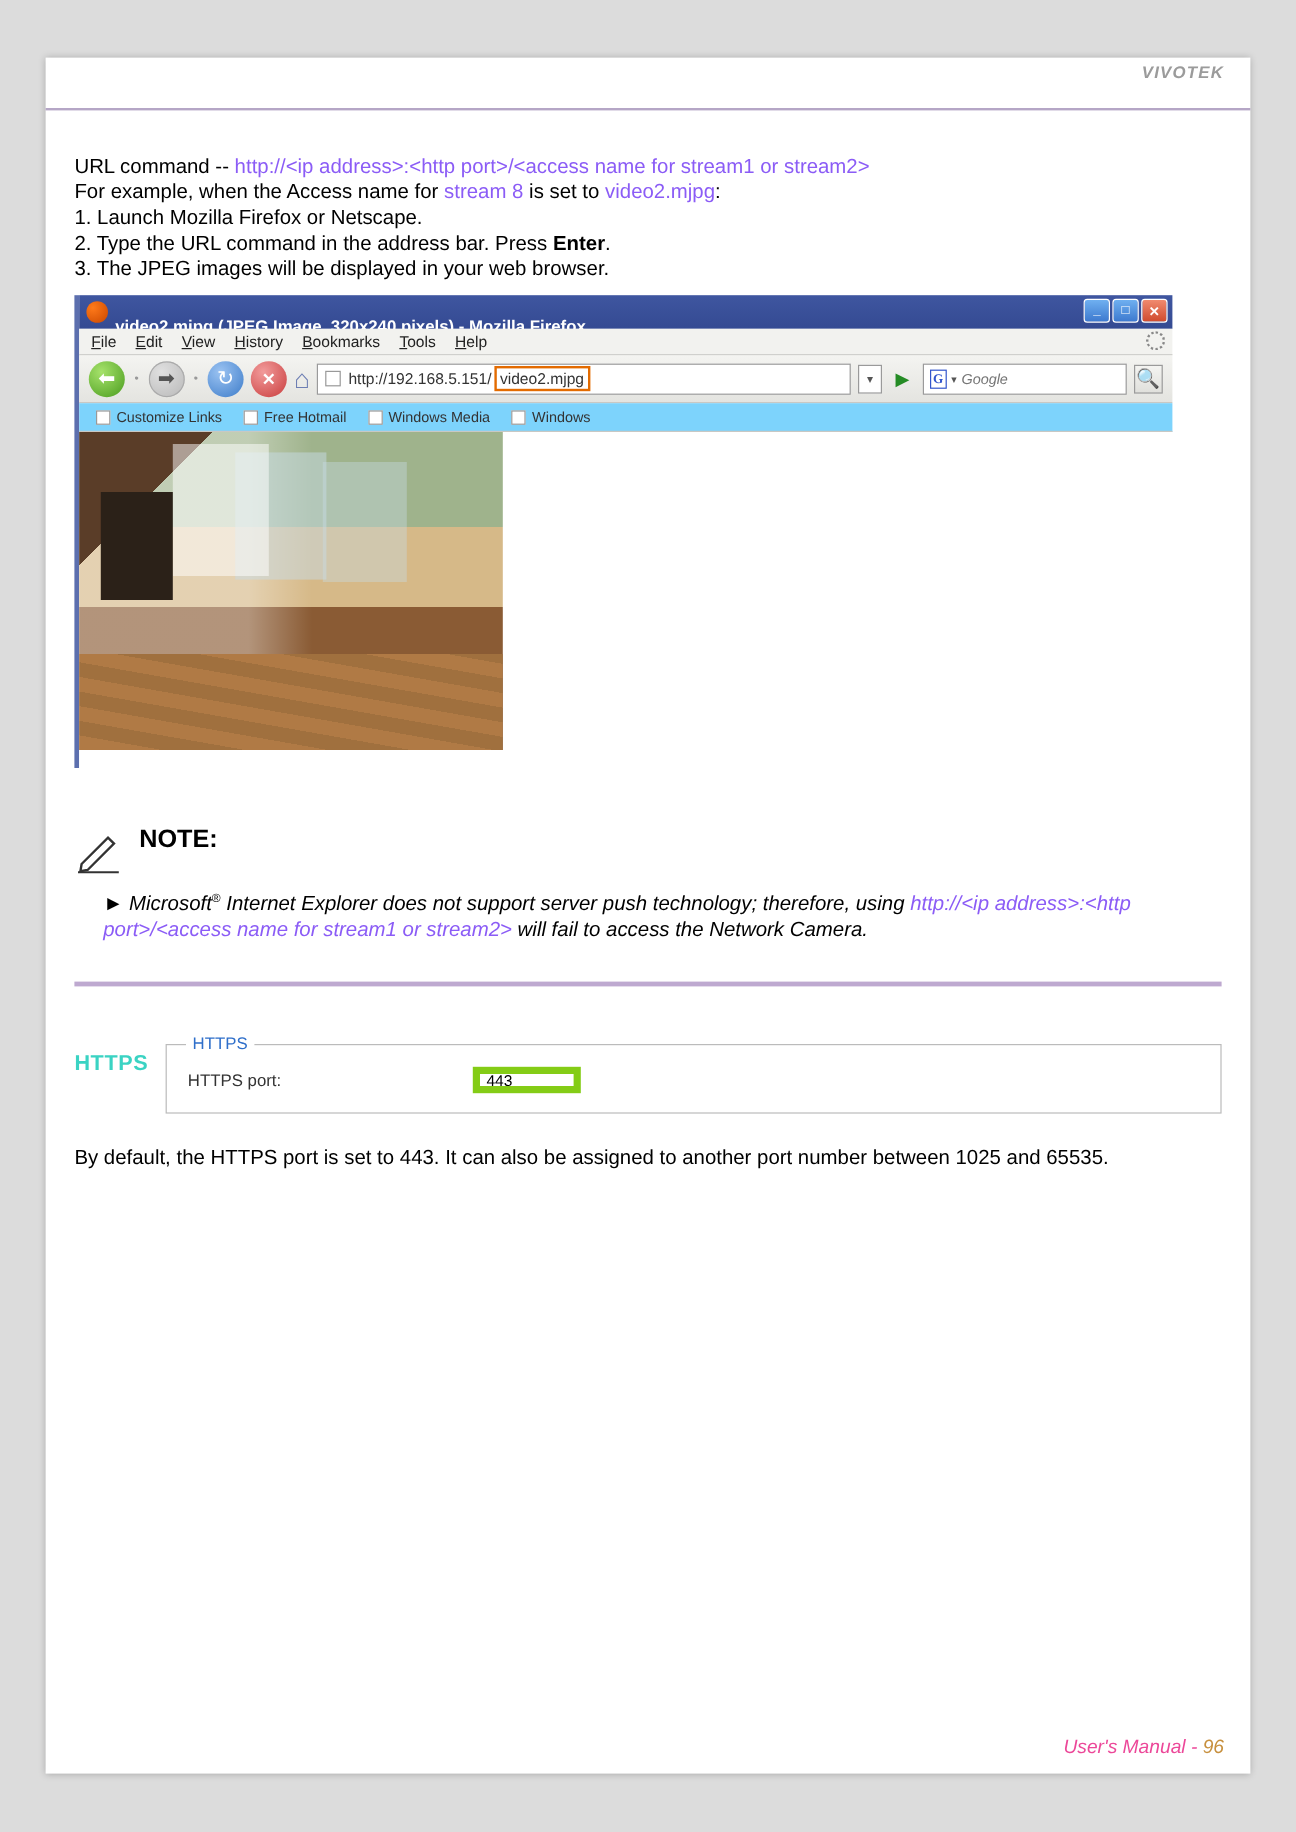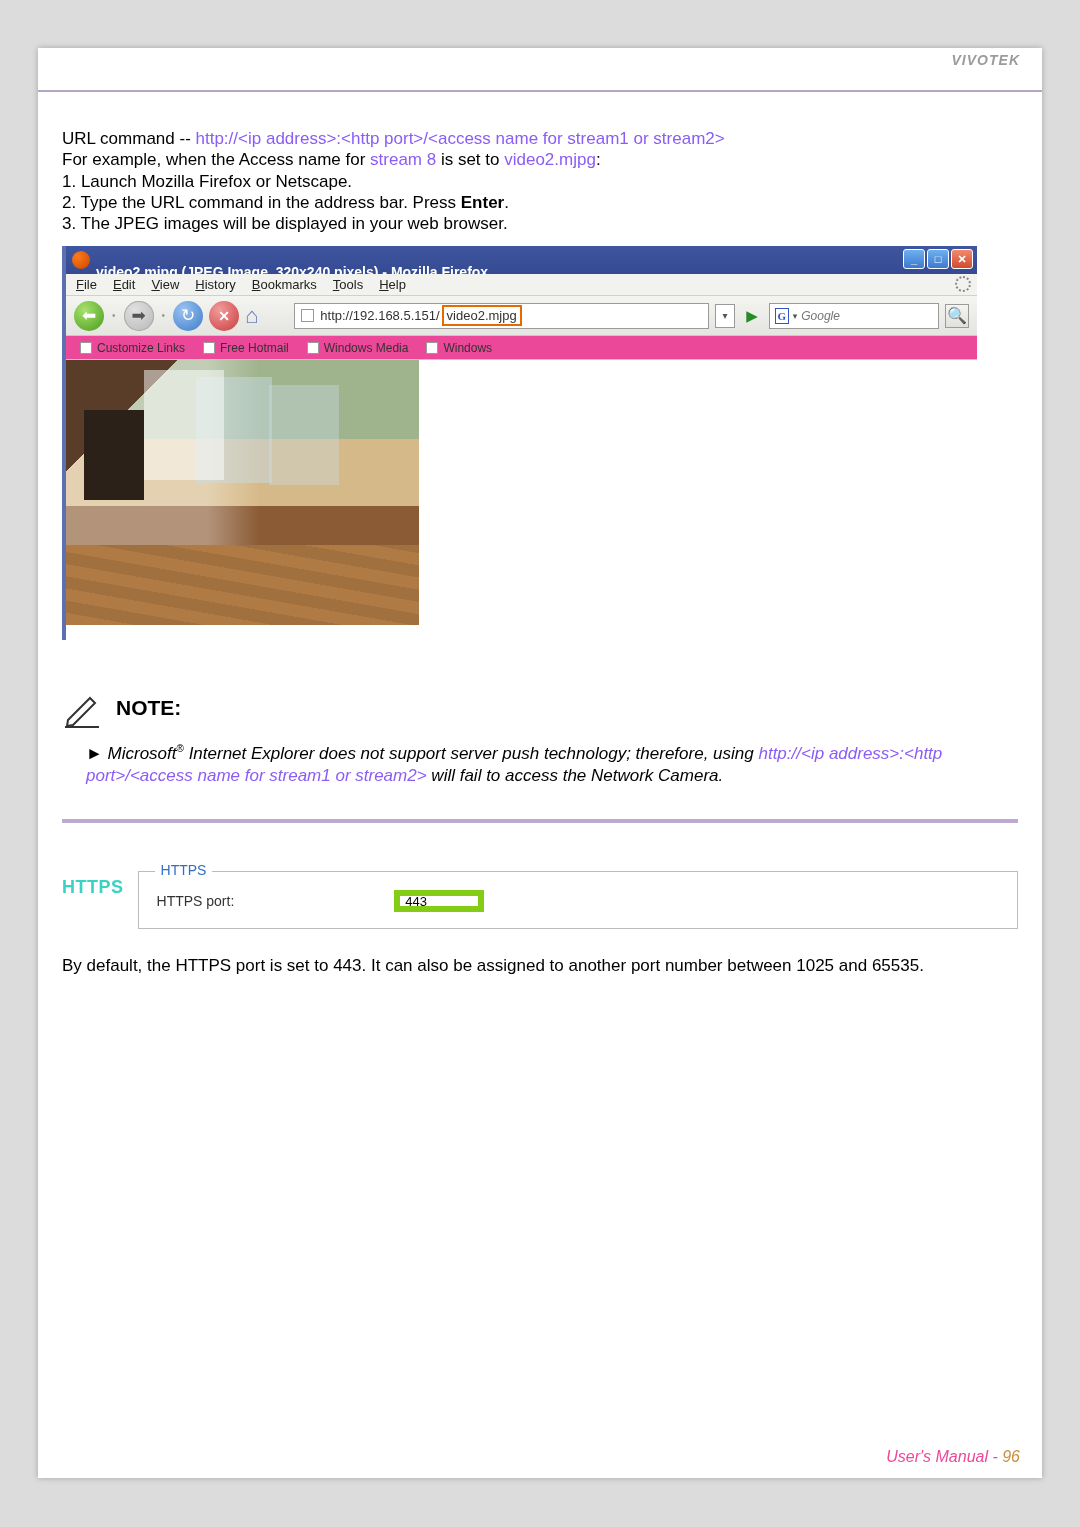--- a/index.html
+++ b/index.html
@@ -139,21 +139,20 @@
     flex: 1;
     height: 26px;
     border: 1px solid #9a9a9a;
     background: #fff;
     display: flex;
     align-items: center;
     padding: 0 6px;
     font-size: 13px;
     color: #333;
     position:relative;
-    margin-left:30px;
   }
   .addr .docicon {
     width: 13px; height: 13px; border: 1px solid #999; margin-right: 6px;
   }
   .addr-highlight {
     border: 2px solid #e36b00;
     padding: 1px 3px;
     margin-left: 2px;
   }
   .addr-drop {
@@ -174,21 +173,21 @@
     border:none; outline:none; font-size:12px; color:#b91c1c; width:100%;
     font-style:italic;
   }
   .magbtn {
     width:24px; height:24px; border:1px solid #9a9a9a;
     background:linear-gradient(#f4f4f1,#e0e0dc);
     display:flex;align-items:center;justify-content:center;color:#4a7abf;
   }
   .ff-bookmarks {
     height: 24px;
-    background: #ec4899;
+    background: #7dd3fc;
     border-bottom: 1px solid #c8c8c4;
     display: flex; align-items: center;
     padding-left: 14px; gap: 18px;
     font-size: 12px; color: #333;
   }
   .ff-bookmarks .bm { display:flex; align-items:center; gap:5px; }
   .ff-bookmarks .bmicon { width:12px;height:12px;border:1px solid #999;background:#fff; }
   .ff-content {
     background: #fff;
     padding: 0;
@@ -216,21 +215,21 @@
     content:"";
     position:absolute; left:0; bottom:0; width:100%; height:80px;
     background: repeating-linear-gradient(10deg,#b07a45 0 12px,#a0703e 12px 24px);
   }
 
   
   .note-block {
     margin-top: 48px;
   }
   .note-head {
-    display:flex; align-items:center; gap:14px;
+    display:flex; align-items:flex-start; gap:14px;
     padding-bottom: 8px;
   }
   .note-icon {
     width: 40px; height: 40px;
     position: relative;
   }
   .note-icon svg { width:100%; height:100%; }
   .note-title { font-size: 21px; font-weight: bold; }
   .note-body {
     font-size: 17px;

